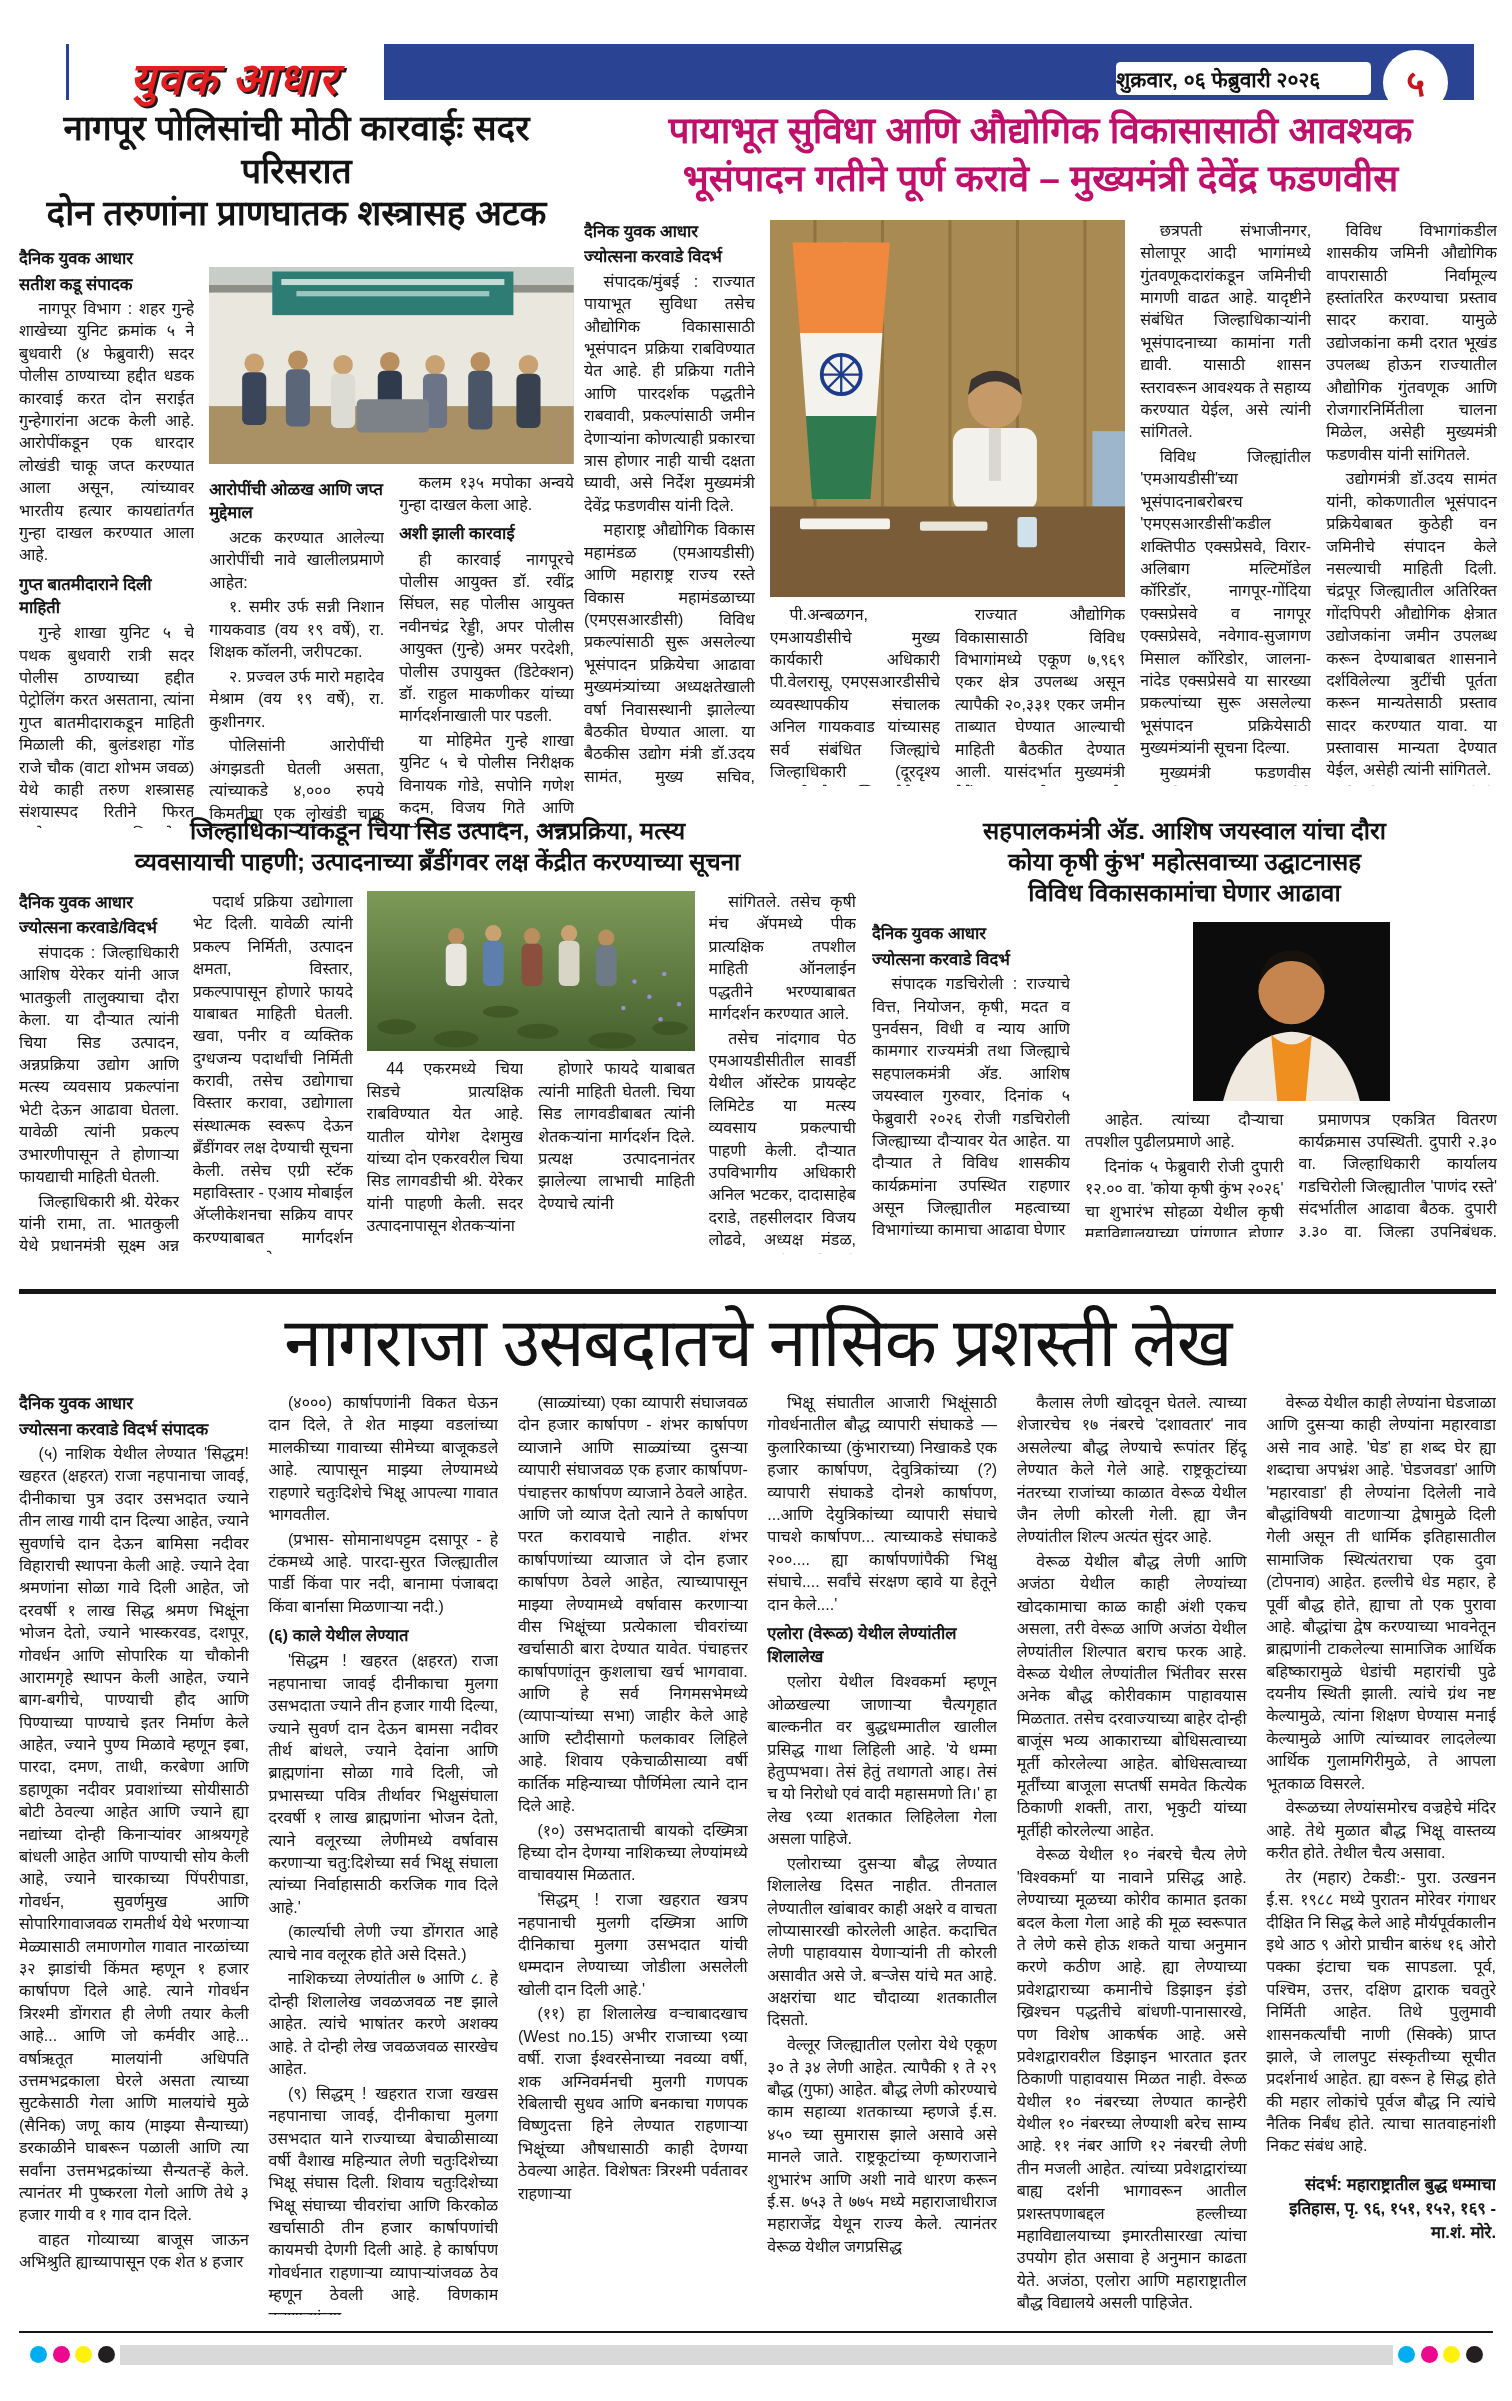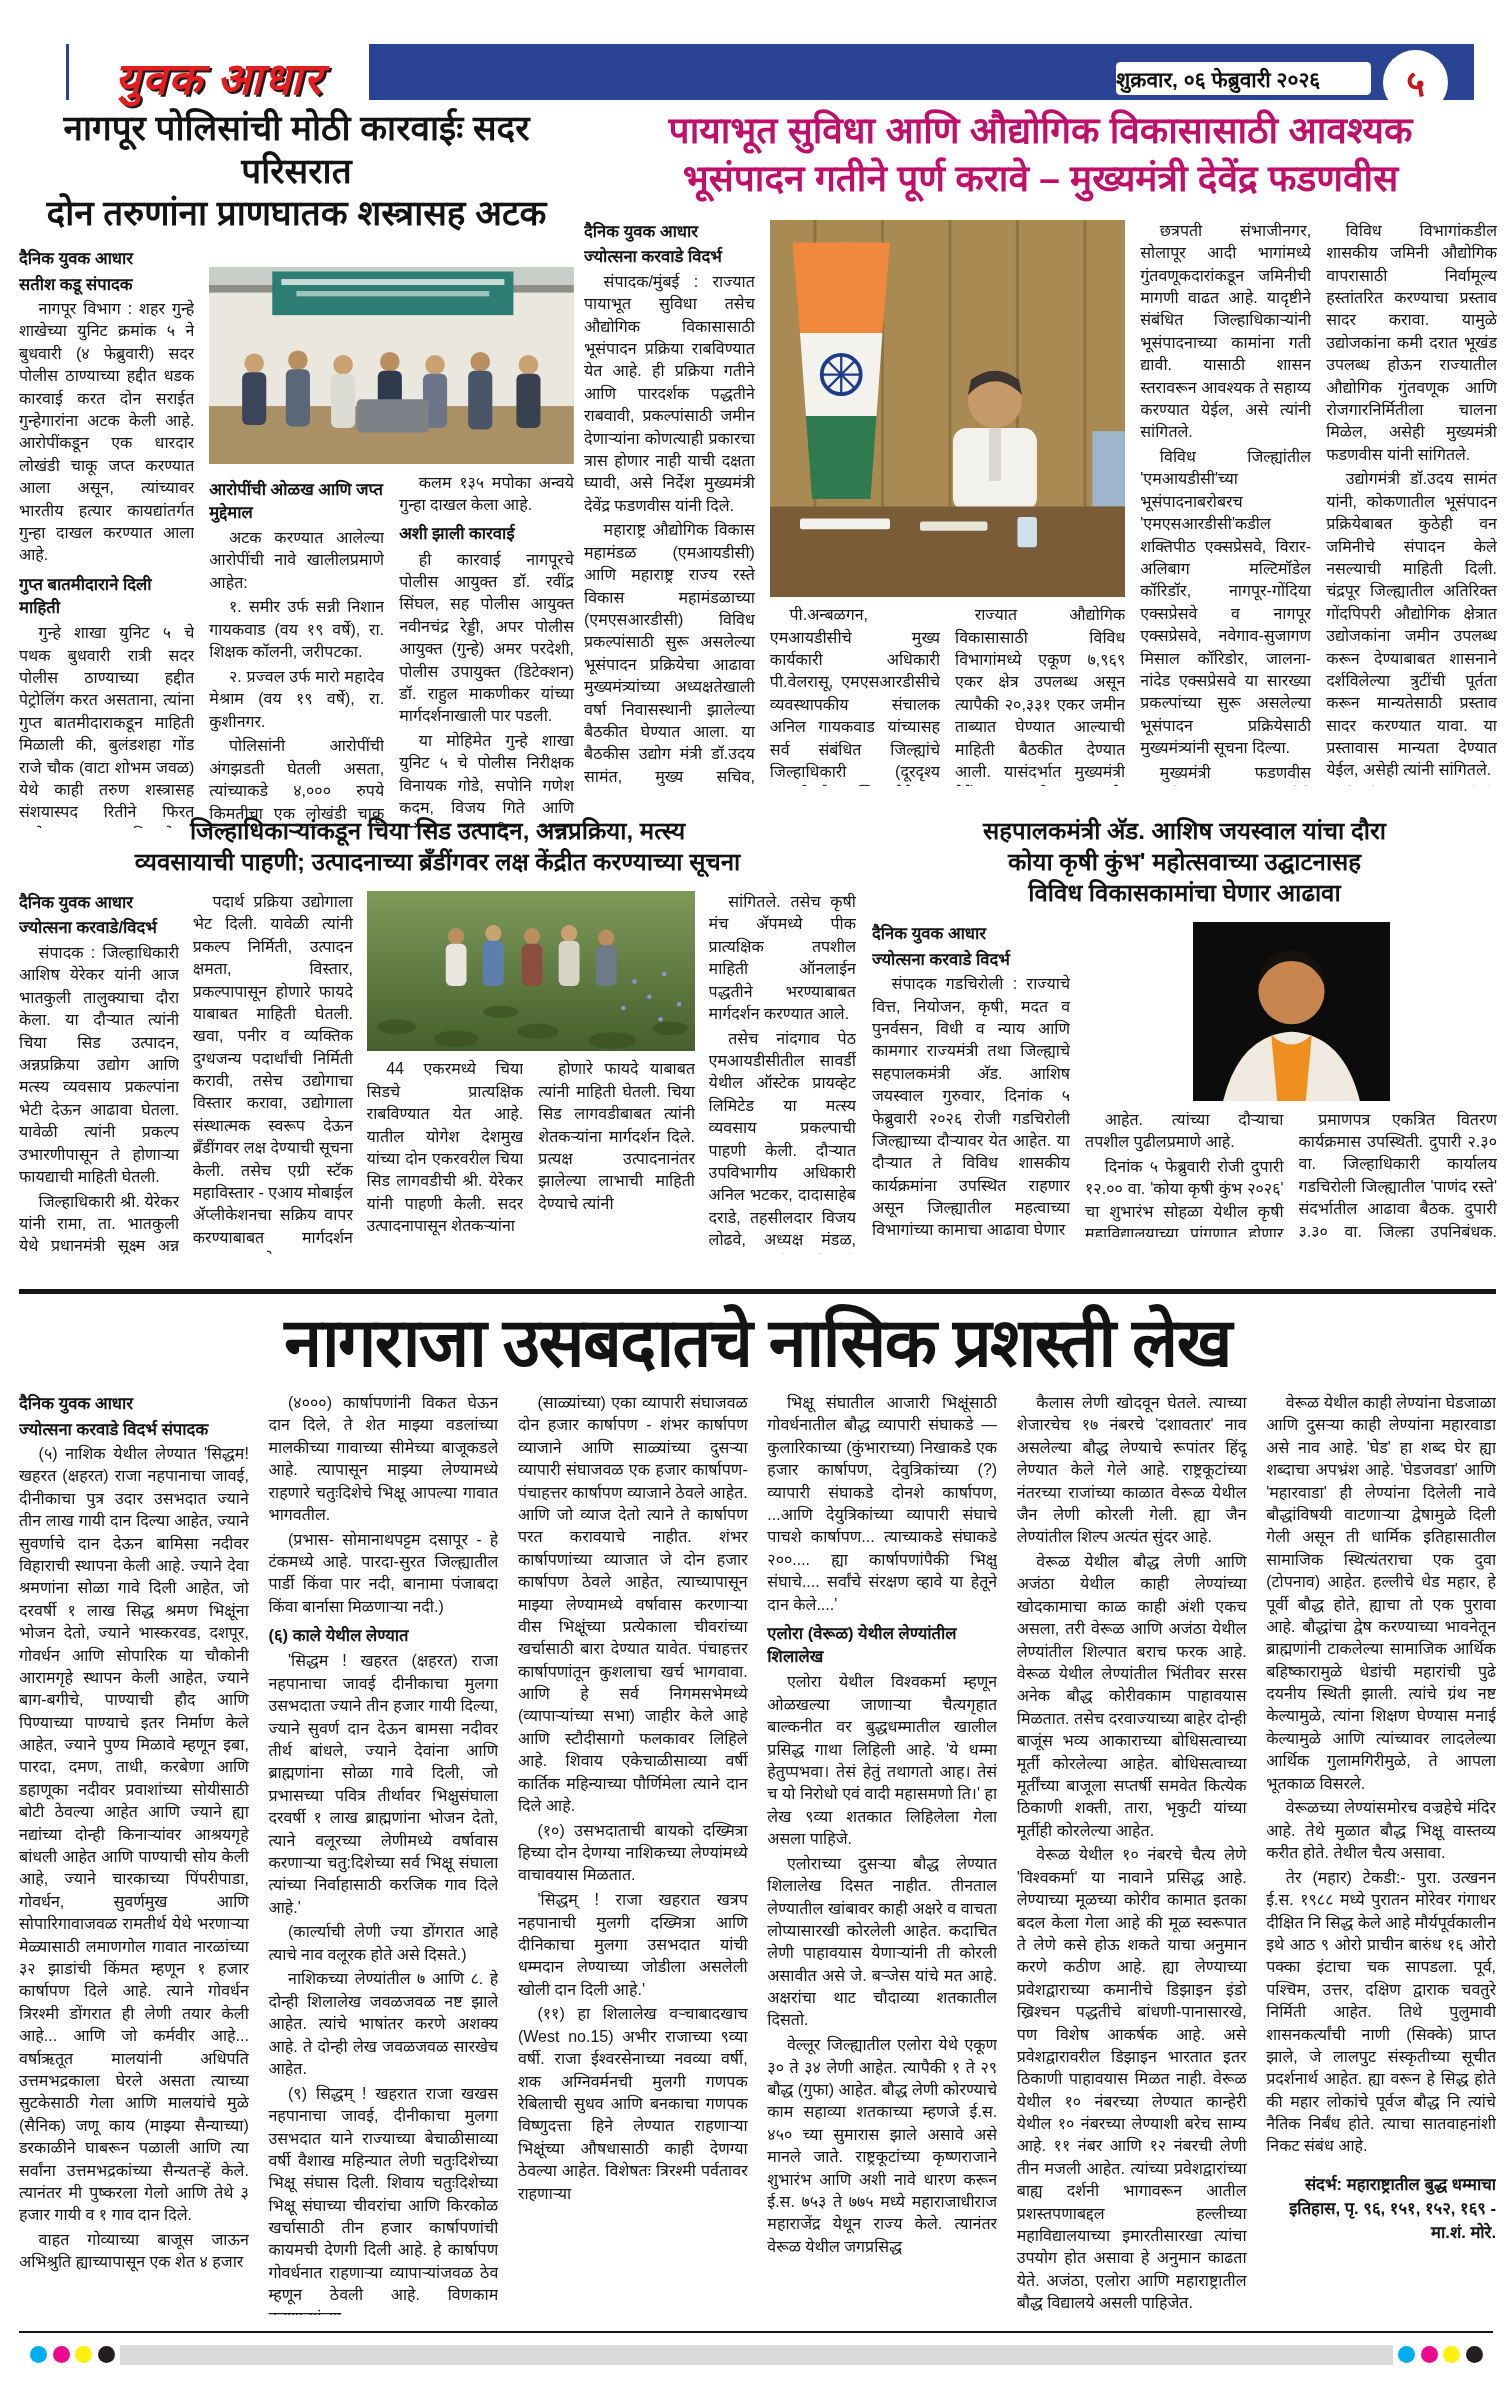--- a/index.html
+++ b/index.html
@@ -3,33 +3,33 @@
 <meta charset="utf-8">
 <style>
   html,body{margin:0;padding:0;}
   body{
     width:1512px;height:2401px;position:relative;background:#ffffff;
     font-family:"Liberation Sans","DejaVu Sans",sans-serif;color:#161616;
   }
   .abs{position:absolute;}
   
   #mast-band{left:66px;top:44px;width:1408px;height:56px;background:#2a4493;}
-  #logo-box{left:69px;top:42px;width:300px;height:69px;background:#ffffff;display:flex;align-items:center;justify-content:center;}
+  #logo-box{left:69px;top:42px;width:300px;height:69px;background:#ffffff;display:flex;align-items:center;justify-content:center;padding-left:15px;}
   #logo-text{font-size:44px;font-weight:900;font-style:italic;color:#e41e20;
     text-shadow:2.3px 2.3px 0 #1a1a1a;letter-spacing:1.5px;white-space:nowrap;}
   #date-pill{left:1116px;top:62px;width:255px;height:33px;background:#ffffff;border-radius:4.5px;
     display:flex;align-items:center;justify-content:flex-start;font-size:21px;font-weight:700;color:#111;}
   #page-circle{left:1383px;top:50px;width:65px;height:65px;background:#ffffff;border-radius:50%;
     display:flex;align-items:center;justify-content:center;font-size:36px;font-weight:900;color:#c5161d;}
   
   .hl{font-weight:800;text-align:center;white-space:pre-line;color:#131313;margin:0;}
   .hl-police{font-size:35px;line-height:1.22;}
   .hl-cm{font-size:37px;line-height:1.3;color:#c00f6b;}
   .hl-mid{font-size:24px;line-height:1.3;}
-  .hl-lekh{font-size:68px;line-height:1.05;font-weight:700;letter-spacing:-1.5px;}
+  .hl-lekh{font-size:68px;line-height:1.05;font-weight:400;letter-spacing:-1.5px;}
   
   .cols{display:flex;gap:15px;overflow:hidden;}
   .col{flex:1 1 0;overflow:hidden;font-size:16px;line-height:1.4;}
   .colwrap{display:flex;flex-direction:column;overflow:hidden;}
   .inner-cols{display:flex;gap:15px;flex:1 1 auto;overflow:hidden;margin-top:7.5px;}
   .blk-by{font-weight:700;font-size:16.6px;margin:0 0 2.3px;}
   .blk-p{margin:0 0 2.3px;text-indent:19.6px;text-align:justify;}
   .blk-sub{font-weight:700;font-size:16.6px;margin:6px 0 3px;text-align:left;}
   .blk-ref{font-weight:700;text-align:right;margin-top:15px;font-size:16.6px;line-height:1.45;}
   .photo{background:#dddddd;overflow:hidden;flex:0 0 auto;}

